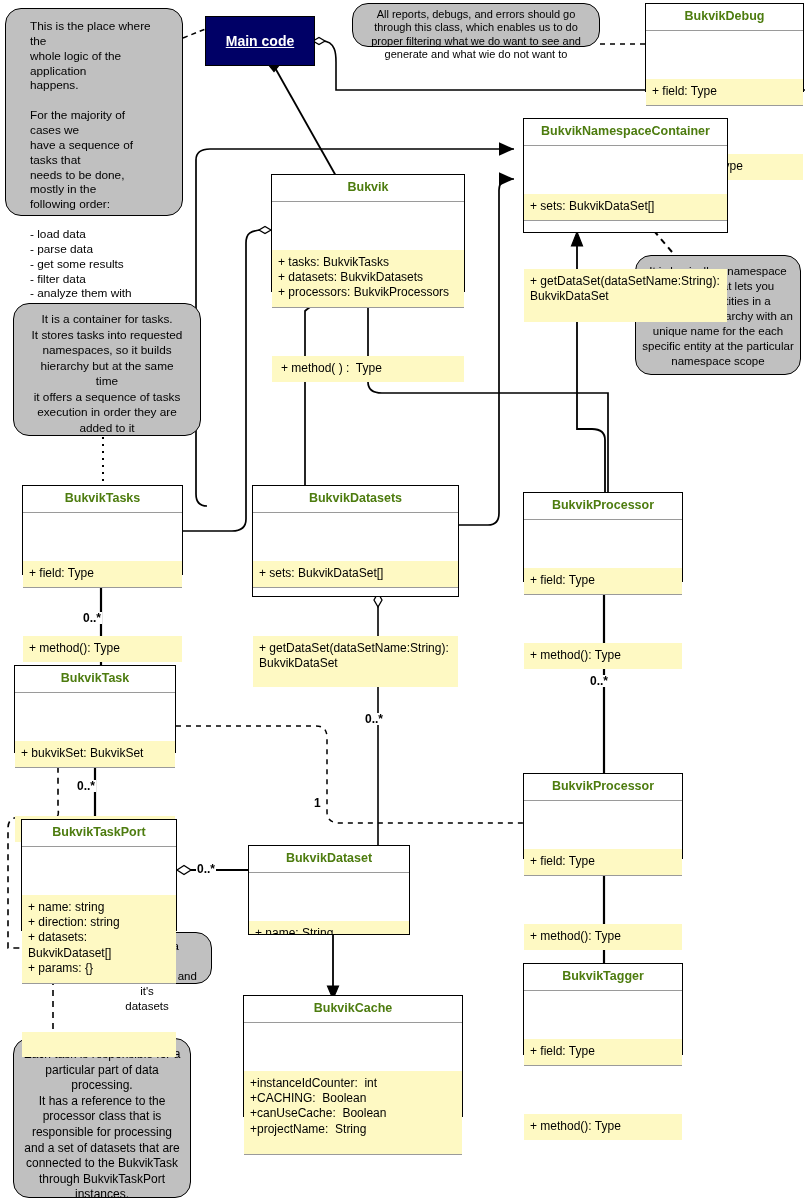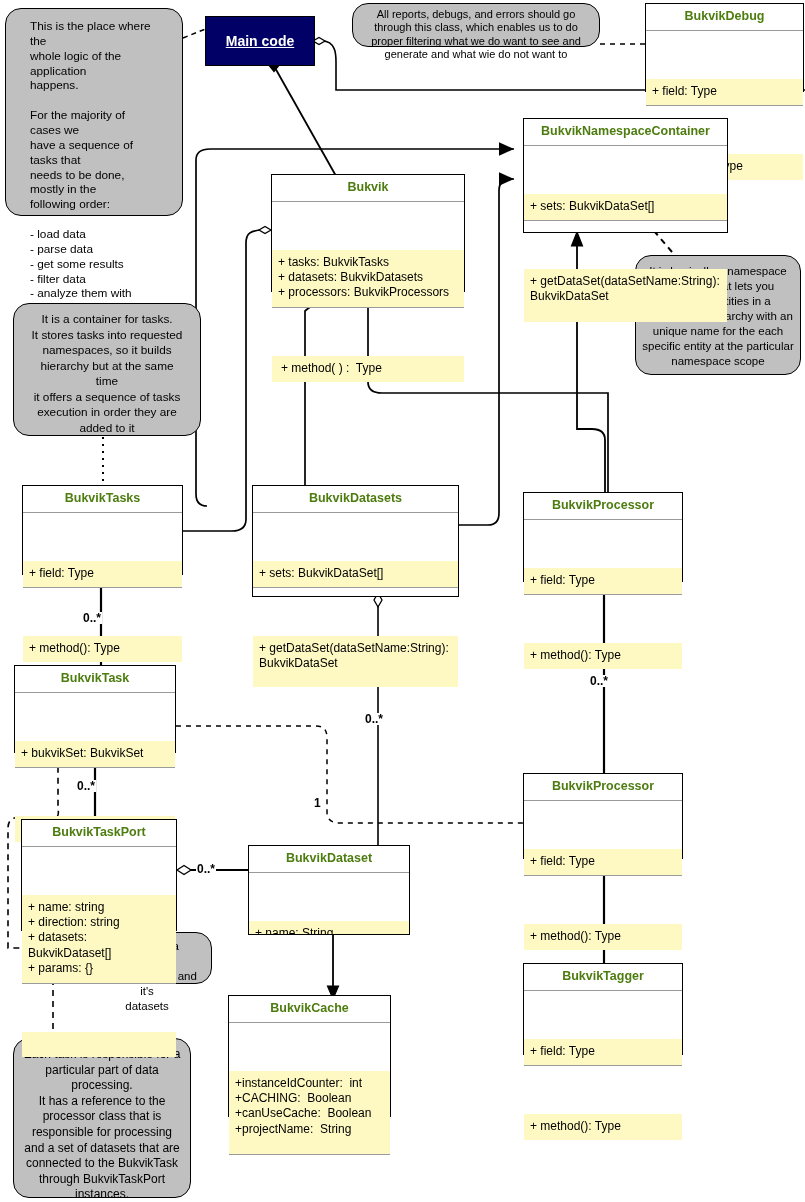--- a/index.html
+++ b/index.html
@@ -349,21 +349,21 @@
   <div class="uml" style="left:523px; top:963px; width:160px; height:92px;">
     <div class="title">BukvikTagger</div>
     <div class="compartment">
       <div class="row">+ field: Type</div>
     </div>
     <div class="compartment">
       <div class="row">+ method(): Type</div>
     </div>
   </div>
 
-  <div class="uml" style="left:228px; top:995px; width:163px; height:122px;">
+  <div class="uml" style="left:243px; top:995px; width:220px; height:122px;">
     <div class="title">BukvikCache</div>
     <div class="compartment" style="min-height:72px;">
       <div class="row">+instanceIdCounter:  int</div>
       <div class="row">+CACHING:  Boolean</div>
       <div class="row">+canUseCache:  Boolean</div>
       <div class="row">+projectName:  String</div>
     </div>
     <div class="compartment" style="min-height:10px;">
       <div class="row"></div>
     </div>

